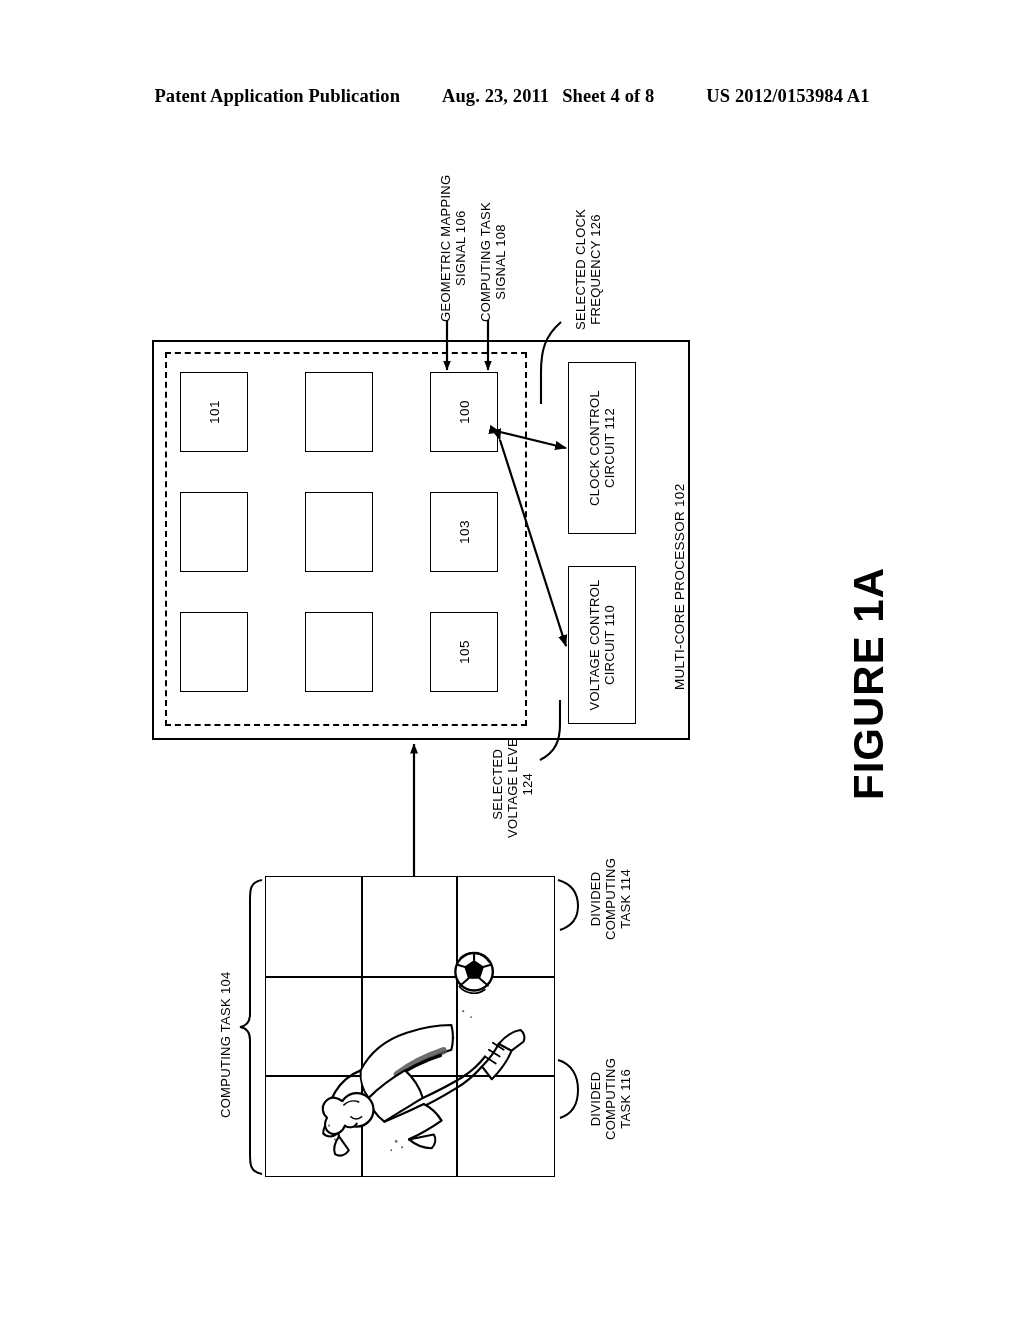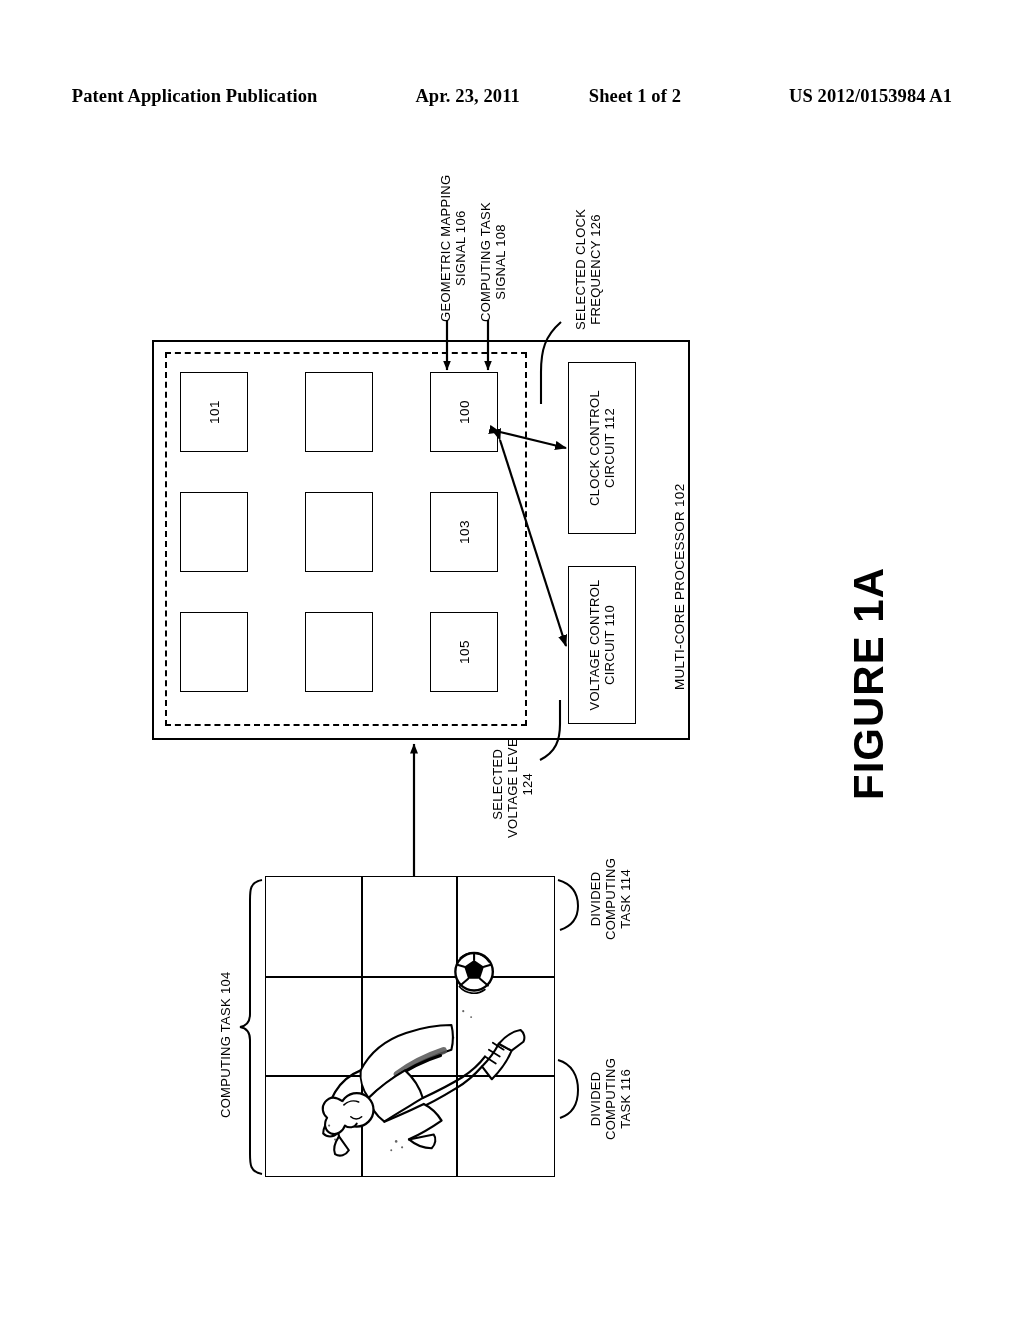--- a/index.html
+++ b/index.html
@@ -7,21 +7,20 @@
     width:1024px;height:1320px;position:relative;overflow:hidden;
     font-family:"Liberation Sans", sans-serif;color:#000;
   }
   
   #pub-header{
     position:absolute; left:0; top:86px; width:1024px;
     font-family:"Liberation Serif", serif;
     font-weight:bold; font-size:18.5px; color:#000;
     display:flex; justify-content:center; align-items:center;
     letter-spacing:.1px;
-    gap:28px;
   }
   #pub-header .seg{white-space:pre;}
   .gap1{display:inline-block;width:42px;}
   .gap2{display:inline-block;width:13px;}
   .gap3{display:inline-block;width:52px;}
 
   
   #figure{position:absolute;left:0;top:0;width:1024px;height:1320px;}
 
   
@@ -84,23 +83,23 @@
   }
 
   svg.overlay{position:absolute;left:0;top:0;width:1024px;height:1320px;pointer-events:none;}
 </style>
 </head>
 <body>
 
 <div id="pub-header">
   <span class="seg">Patent Application Publication</span>
   <span class="gap1"></span>
-  <span class="seg">Apr. 23, 2011</span>
+  <span class="seg">Aug. 23, 2011</span>
   <span class="gap2"></span>
-  <span class="seg">Sheet 1 of 2</span>
+  <span class="seg">Sheet 4 of 8</span>
   <span class="gap3"></span>
   <span class="seg">US 2012/0153984 A1</span>
 </div>
 
 <div id="figure">
 
   <div class="rot center" style="left:438px;top:322px;">
     <div>GEOMETRIC MAPPING</div>
     <div>SIGNAL 106</div>
   </div>

